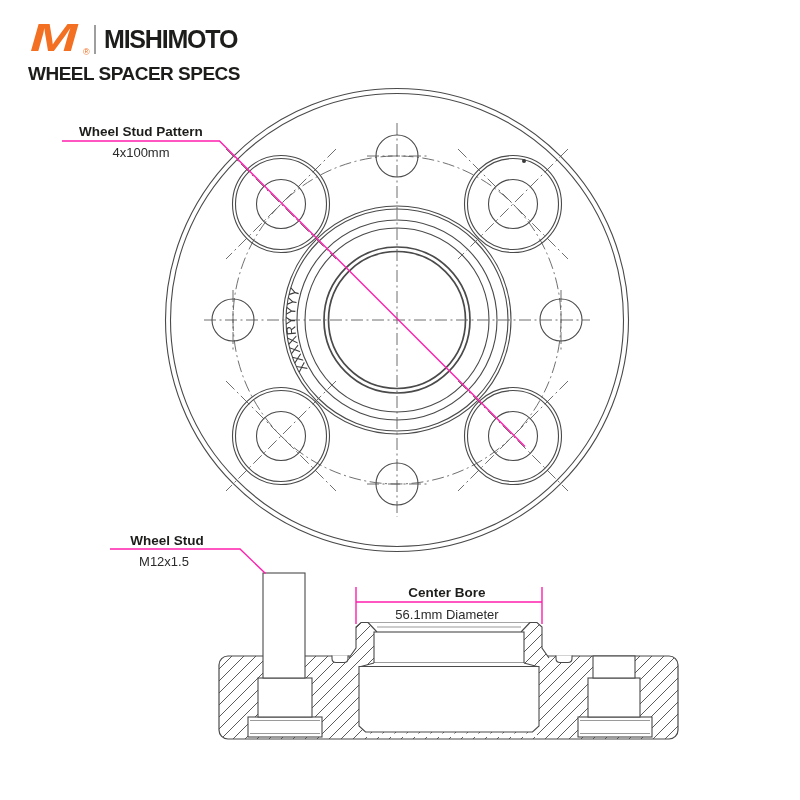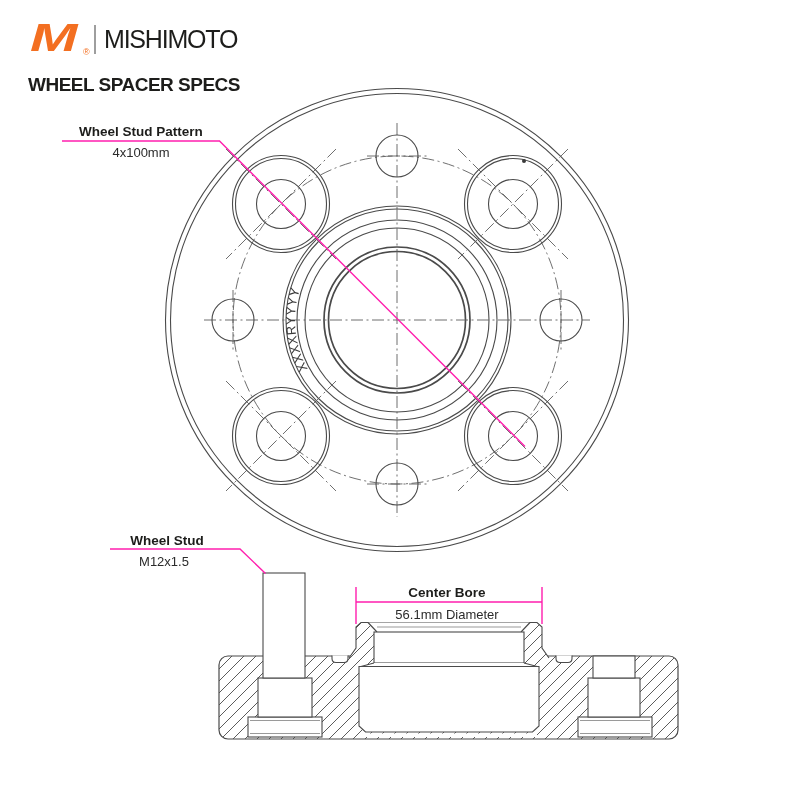--- a/index.html
+++ b/index.html
@@ -11,22 +11,22 @@
   html,body{margin:0;padding:0;background:#fff;width:800px;height:800px;overflow:hidden;}
   .stage{position:relative;width:800px;height:800px;background:#fff;font-family:"Liberation Sans",sans-serif;}
 
   
   .header{position:absolute;left:28px;top:20px;}
   .brand-row{display:flex;align-items:center;height:38px;}
   .logo-svg{display:block;}
   .logo-m{fill:var(--logo-orange);font-family:"Liberation Sans",sans-serif;font-style:italic;font-weight:bold;font-size:38px;}
   .logo-reg{fill:var(--logo-orange);font-size:9px;font-family:"Liberation Sans",sans-serif;}
   .divider{width:2px;height:29px;background:#9e9e9e;margin:0 8px 0 2px;}
-  .brand{font-size:25px;font-weight:400;letter-spacing:-1.2px;color:var(--text-black);}
-  .subtitle{margin-top:16px;font-size:19px;font-weight:700;letter-spacing:-0.5px;color:var(--text-black);}
+  .brand{font-size:25px;font-weight:700;letter-spacing:-1.2px;color:var(--text-black);}
+  .subtitle{margin-top:5px;font-size:19px;font-weight:700;letter-spacing:-0.5px;color:var(--text-black);}
 
   
   .drawing{position:absolute;left:0;top:0;}
   .ln{stroke:var(--line-gray);stroke-width:1.1;fill:none;}
   .ln2{stroke:var(--line-gray);stroke-width:1.7;fill:none;}
   .cl{stroke:#5f5f5f;stroke-width:0.9;fill:none;stroke-dasharray:12 3.5 2 3.5;}
   .wh{fill:#ffffff;stroke:var(--line-gray);stroke-width:1.1;}
   .whf{fill:#ffffff;stroke:none;}
   .metal{fill:url(#hatch);stroke:var(--line-gray);stroke-width:1.2;}
   .hfill{fill:url(#hatch);stroke:none;}

